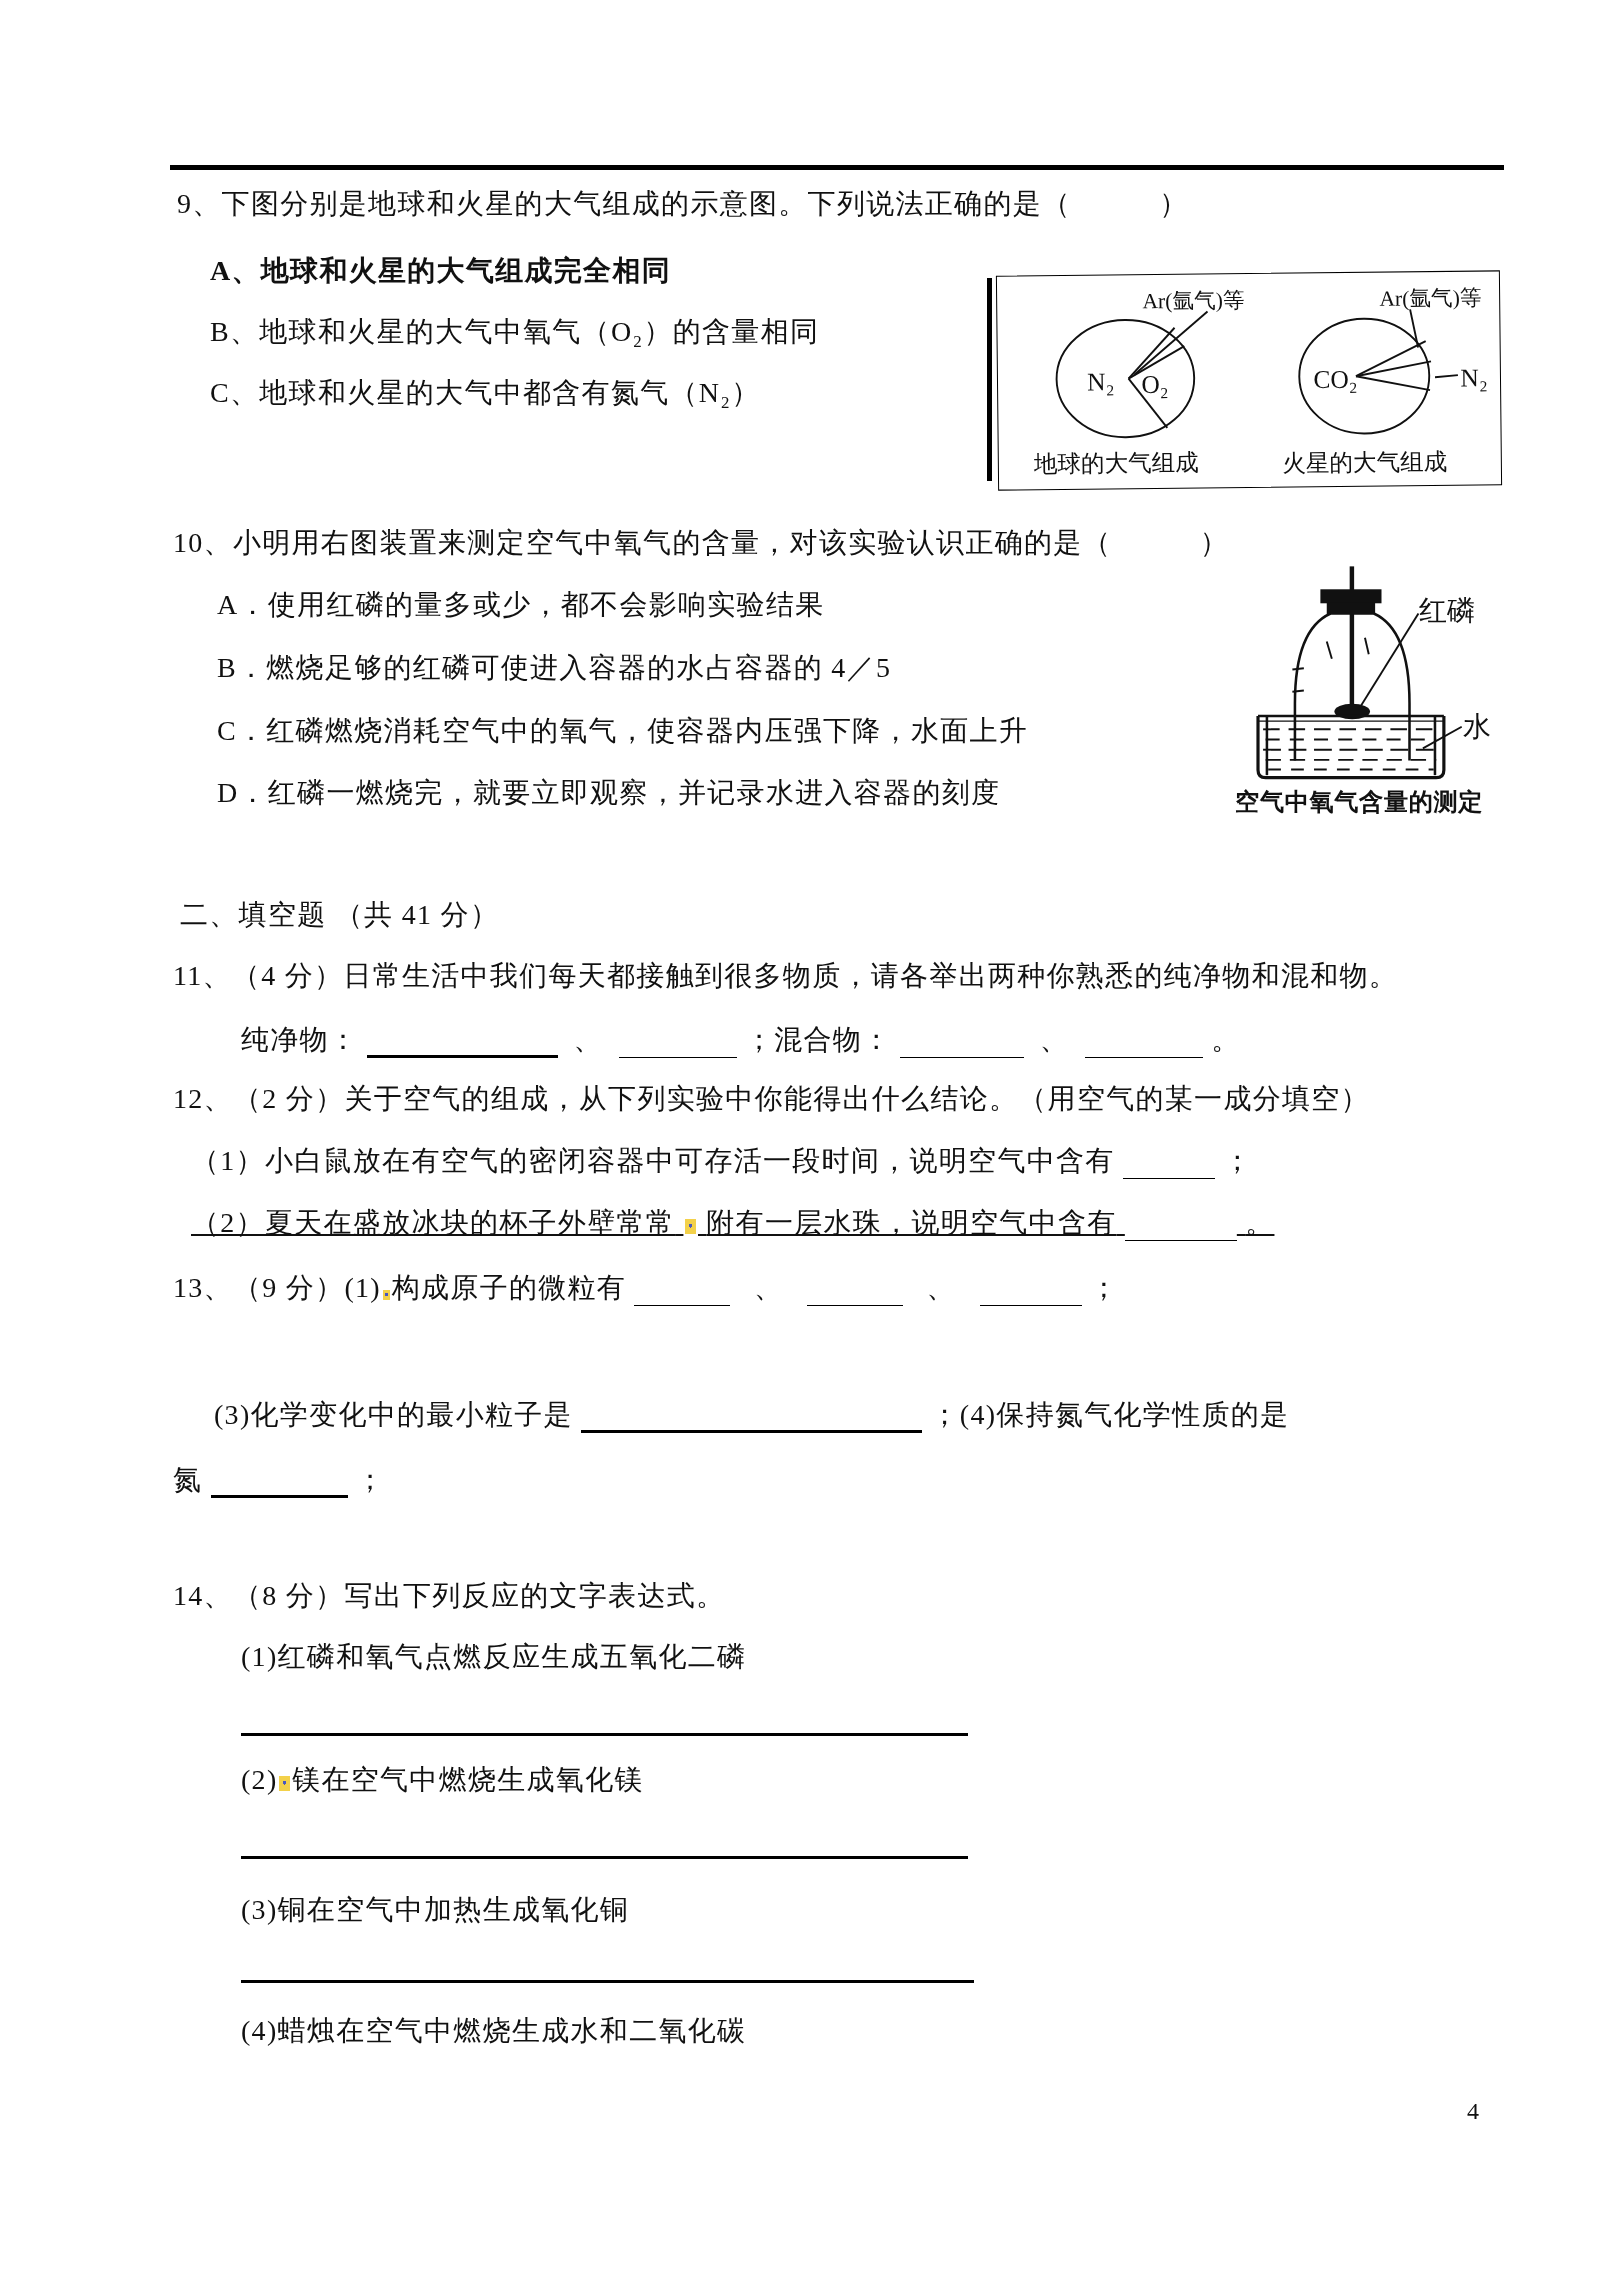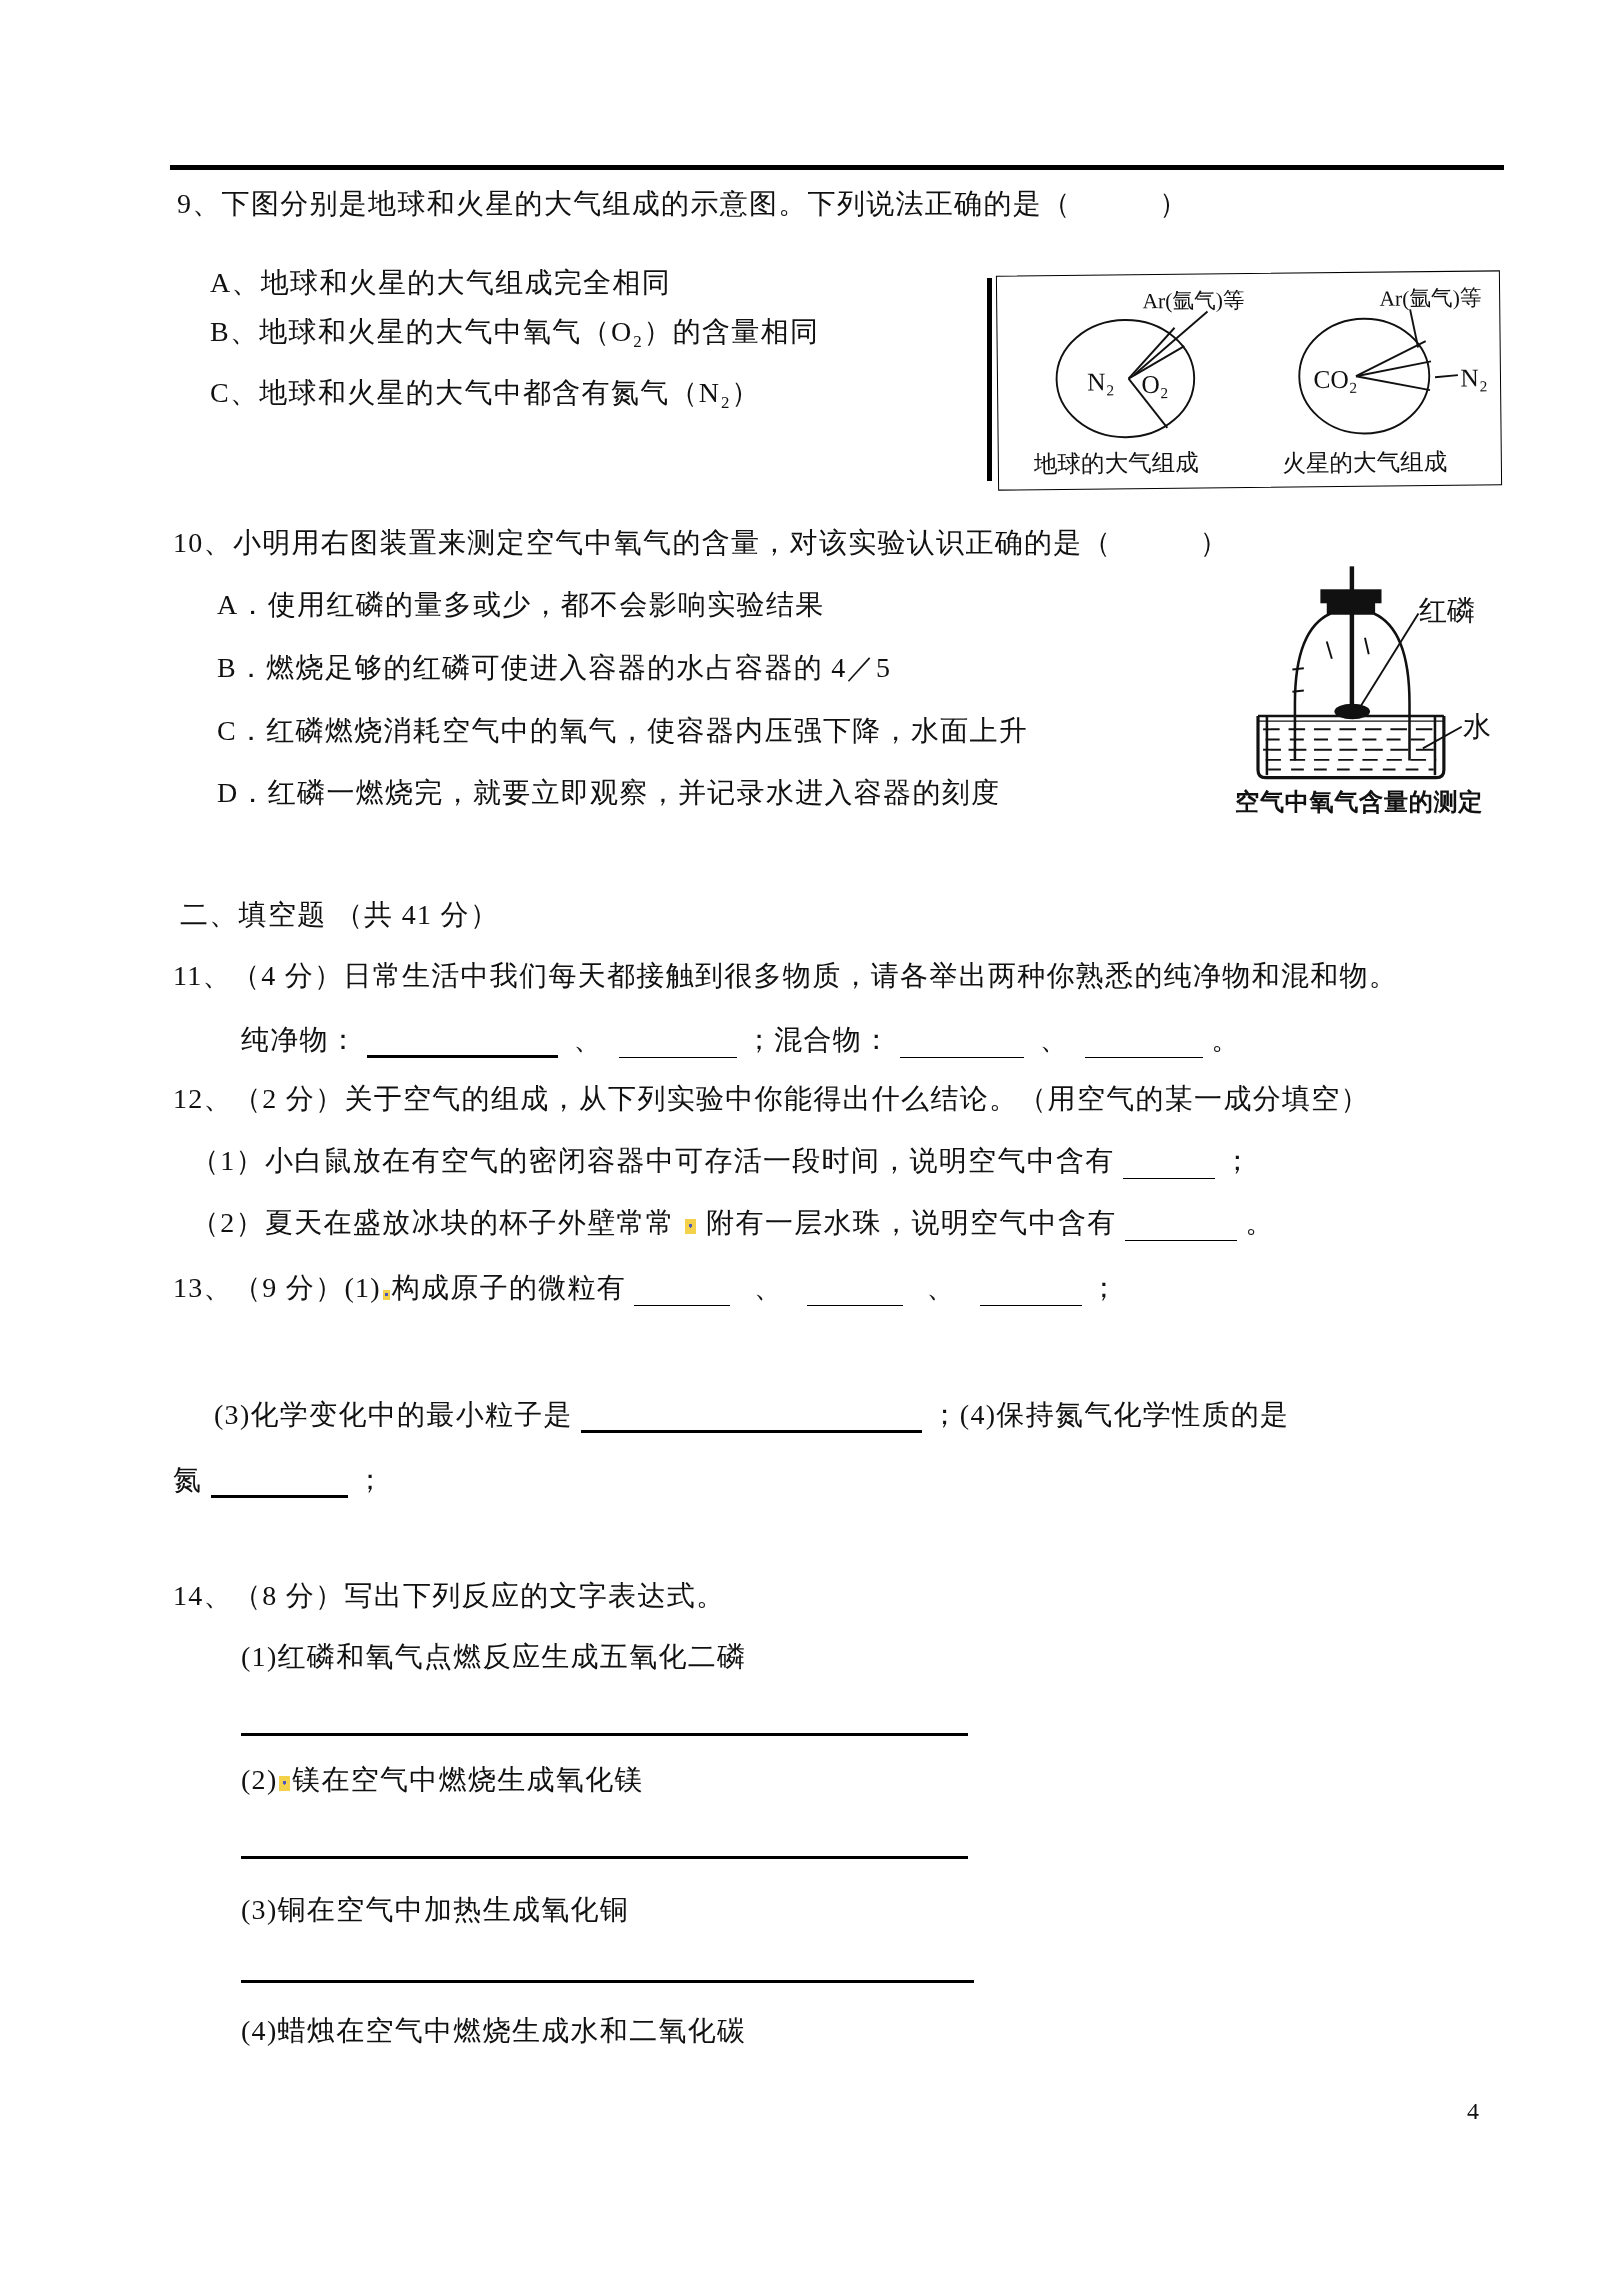--- a/index.html
+++ b/index.html
@@ -21,21 +21,21 @@
   .pagenum{position:absolute;font-size:24px;}
 </style>
 </head>
 <body>
 
 <div class="page">
 
   <div class="toprule" style="left:170px;top:165px;width:1334px;height:4.5px;"></div>
 
   <div class="line" style="left:177px;top:185px;">9、下图分别是地球和火星的大气组成的示意图。下列说法正确的是（　　　）</div>
-  <div class="line" style="left:210px;top:264px;">A、地球和火星的大气组成完全相同</div>
+  <div class="line" style="left:210px;top:252px;font-weight:bold;">A、地球和火星的大气组成完全相同</div>
   <div class="line" style="left:210px;top:313px;">B、地球和火星的大气中氧气（O₂）的含量相同</div>
   <div class="line" style="left:210px;top:374px;">C、地球和火星的大气中都含有氮气（N₂）</div>
 
   <div class="vbar" style="left:987px;top:278px;width:5.1px;height:203px;"></div>
   <div class="figbox" style="left:997px;top:273px;width:502px;height:213px;transform:rotate(-0.6deg);">
     <svg width="502" height="213" viewBox="0 0 788 334">
 
       <ellipse cx="200" cy="162" rx="108" ry="92" fill="none" stroke="#111" stroke-width="3"></ellipse>
       <line x1="205" y1="162" x2="278" y2="83" stroke="#111" stroke-width="3"></line>
       <line x1="205" y1="162" x2="293" y2="112" stroke="#111" stroke-width="3"></line>
@@ -117,21 +117,21 @@
     <span class="bl" style="width:118px;"></span>
     <span>。</span>
   </div>
 
   <div class="line" style="left:173px;top:1080px;">12、（2 分）关于空气的组成，从下列实验中你能得出什么结论。（用空气的某一成分填空）</div>
   <div class="line" style="left:191px;top:1142px;">
     <span>（1）小白鼠放在有空气的密闭容器中可存活一段时间，说明空气中含有</span>
     <span class="bl" style="width:92px;"></span>
     <span>；</span>
   </div>
-  <div class="line" style="left:191px;top:1204px;">
+  <div class="line" style="left:191px;top:1204px;text-decoration:underline;">
     <span>（2）夏天在盛放冰块的杯子外壁常常</span>
     <span class="mark"></span>
     <span>附有一层水珠，说明空气中含有</span>
     <span class="bl" style="width:112px;"></span>
     <span>。</span>
   </div>
 
   <div class="line" style="left:173px;top:1269px;">
     <span>13、（9 分）(1)</span><span class="mark small"></span><span>构成原子的微粒有</span>
     <span class="bl" style="width:96px;"></span>

